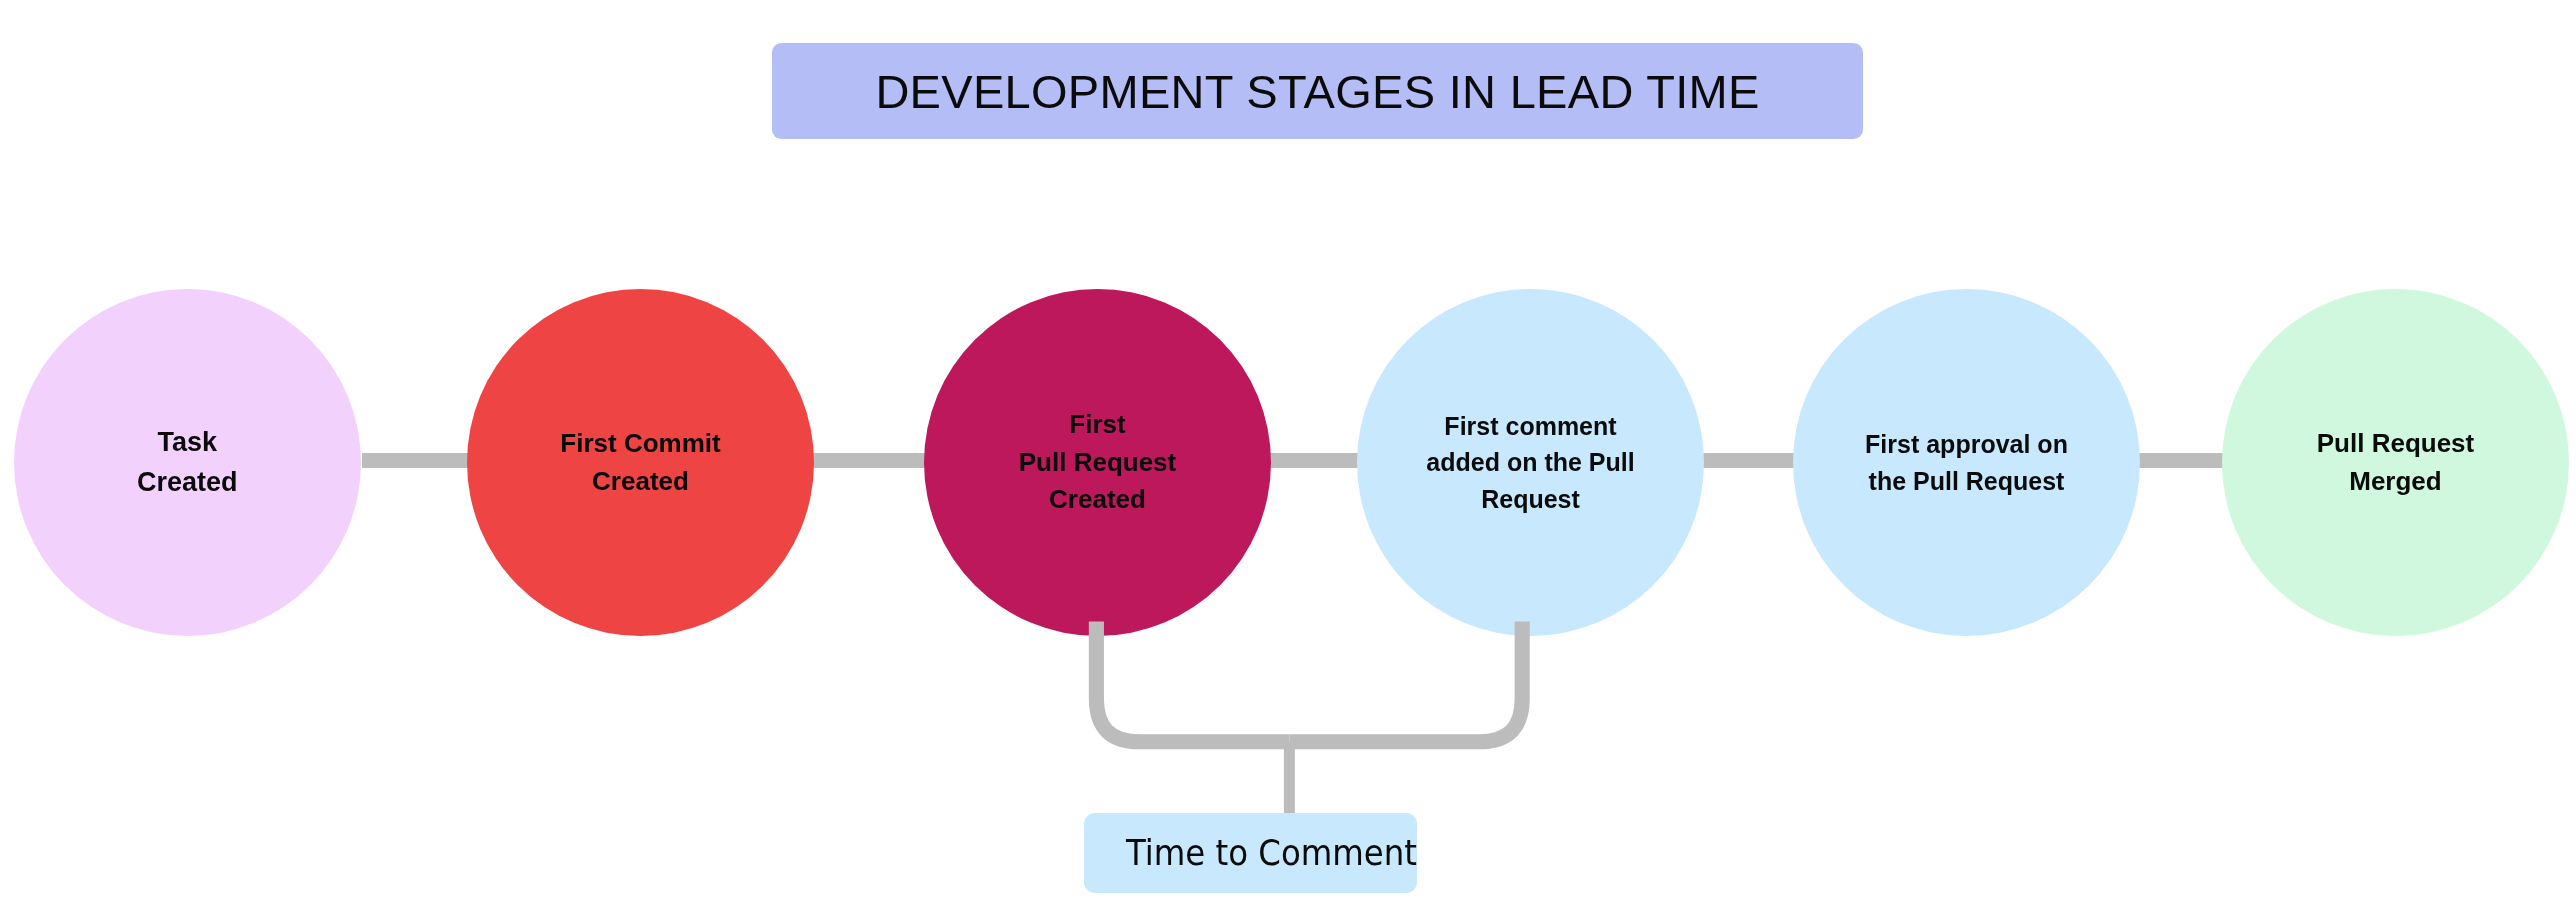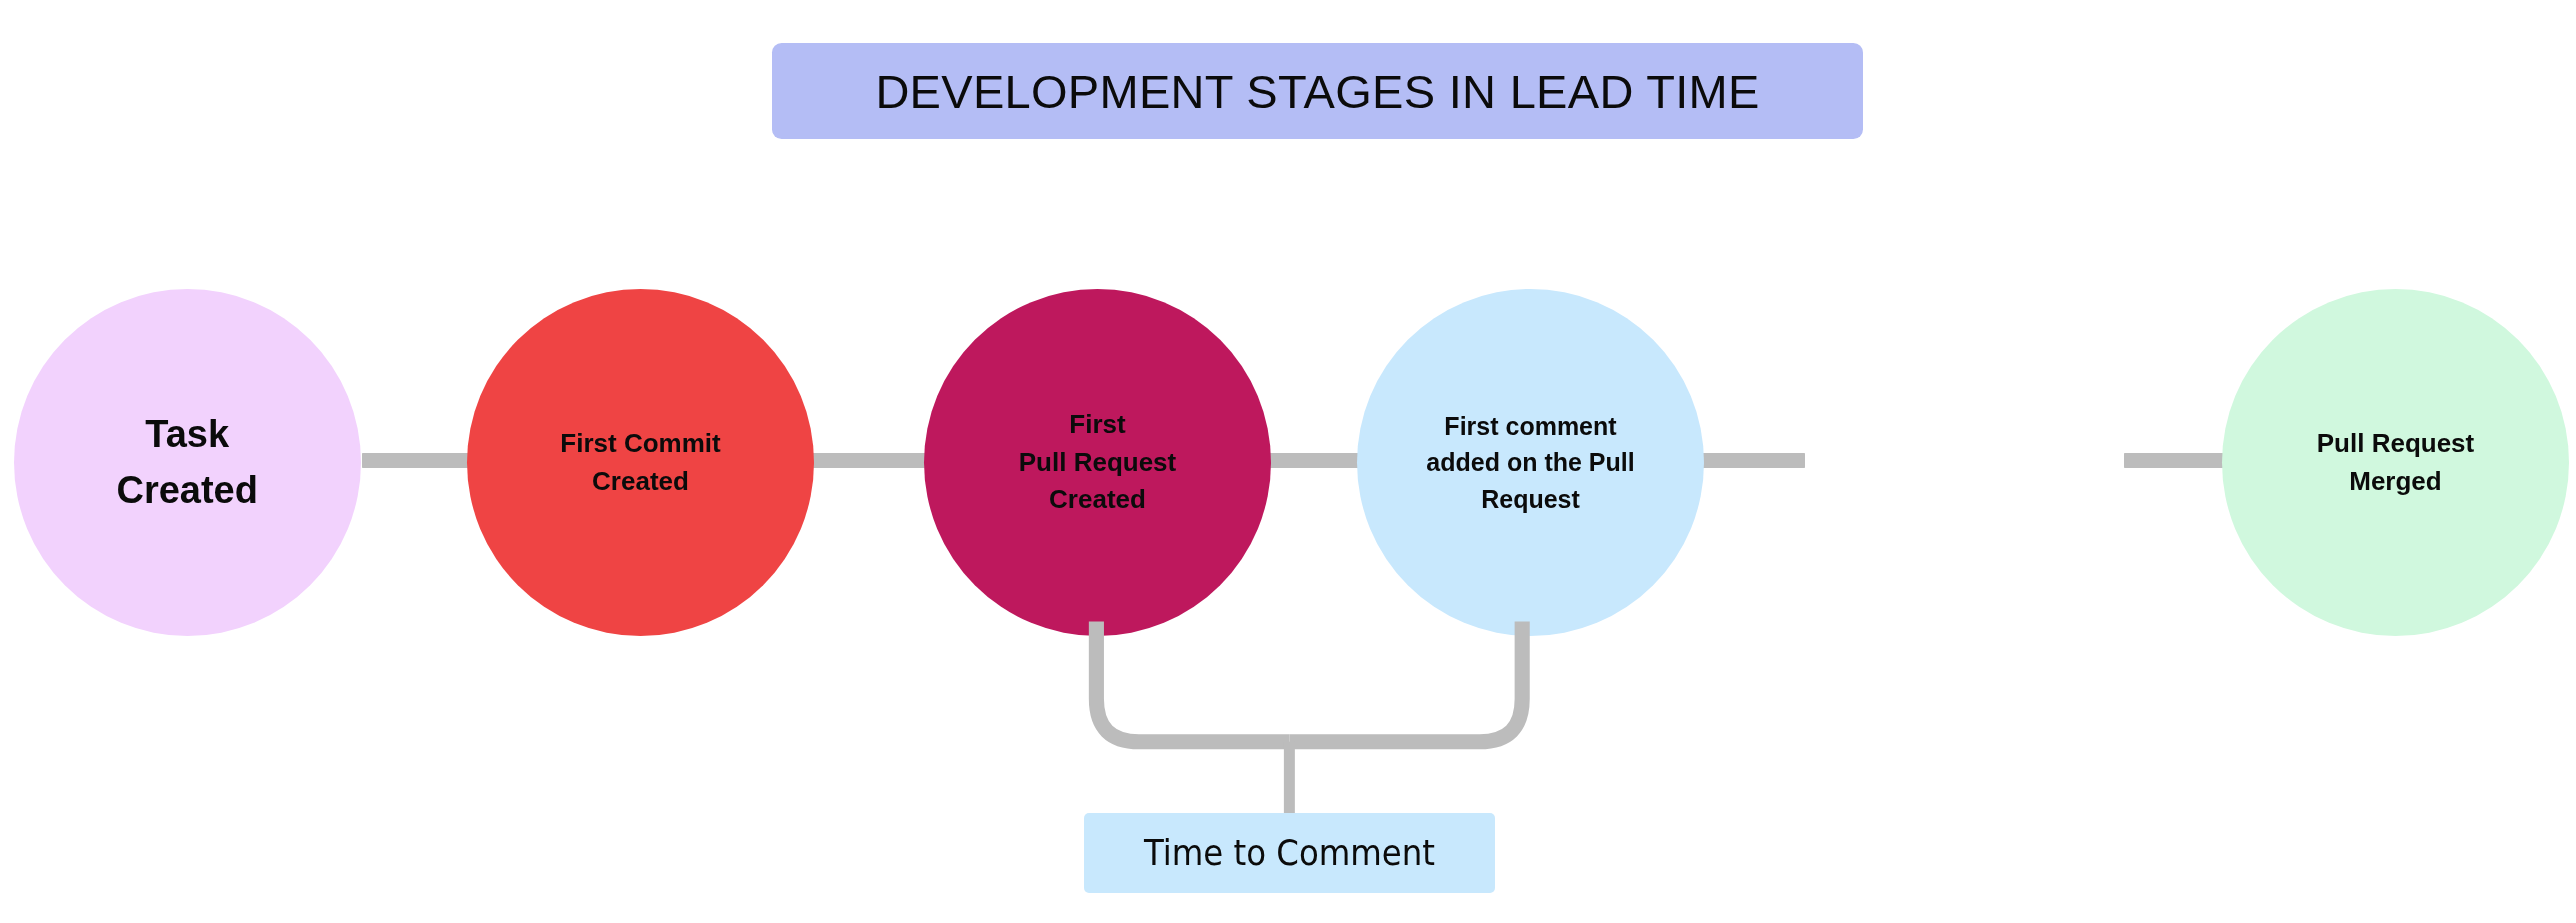--- a/index.html
+++ b/index.html
@@ -59,21 +59,21 @@
     box-sizing: border-box;
   }
   .stage-label {
     font-family: "Liberation Sans", sans-serif;
     font-weight: 700;
     color: #0b0b0b;
     line-height: 1.45;
     white-space: pre-line;
     padding: 0 18px;
   }
-  .stage.size-lg .stage-label { font-size: 38px; }
+  .stage.size-lg .stage-label { font-size: 27px; }
   .stage.size-md .stage-label { font-size: 26px; }
   .stage.size-sm .stage-label { font-size: 25px; }
 
   
   .connector {
     position: absolute;
     background: #bcbcbc;
     height: 15px;
     border-radius: 0.7px;
   }
@@ -87,27 +87,27 @@
     height: 923px;
     pointer-events: none;
     overflow: visible;
   }
 
   
   .annotation-box {
     position: absolute;
     left: 1084px;
     top: 813px;
-    width: 411px;
+    width: 333px;
     height: 80px;
     background: #c8e8fd;
-    border-radius: 5px;
+    border-radius: 11px;
     display: flex;
     align-items: center;
-    justify-content: center;
+    justify-content: flex-end;
     box-sizing: border-box;
   }
   .annotation-text {
     font-family: "DejaVu Sans", sans-serif;
     font-size: 36px;
     font-weight: 400;
     color: #0b0b0b;
     white-space: nowrap;
     line-height: 1;
     font-stretch: condensed;
@@ -143,20 +143,24 @@
 Pull Request
 Created</span>
   </div>
 
   <div class="stage size-sm" style="left:1357px; top:289px; width:347px; height:347px; background:#c8e8fd;">
     <span class="stage-label">First comment
 added on the Pull
 Request</span>
   </div>
 
+  <div class="stage size-sm" style="left:1793px; top:289px; width:347px; height:347px; background:#c8e8fd;">
+    <span class="stage-label">First approval on
+the Pull Request</span>
+  </div>
 
   <div class="stage size-md" style="left:2222px; top:289px; width:347px; height:347px; background:#d0f8de;">
     <span class="stage-label">Pull Request
 Merged</span>
   </div>
 
   <svg id="bracket" viewBox="0 0 3750 1344">
 
     <path d="M 1596 905 L 1596 1018 Q 1596 1080 1658 1080 L 1877 1080" fill="none" stroke="#bcbcbc" stroke-width="22" stroke-linecap="butt" stroke-linejoin="round"></path>
 

